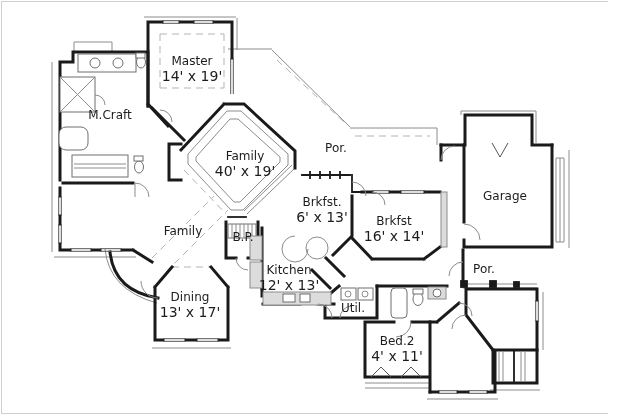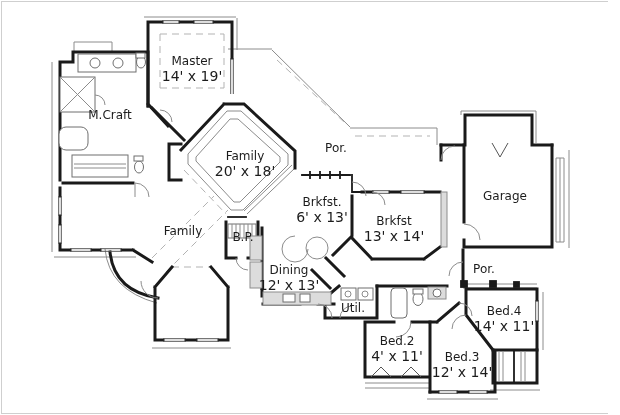--- a/index.html
+++ b/index.html
@@ -186,54 +186,50 @@
     <div class="rd">14' x 19'</div>
   </div>
   <div class="room-label" style="left:110px;top:115px">
     <div class="rn">M.Craft</div>
   </div>
   <div class="room-label" style="left:183px;top:231px">
     <div class="rn">Family</div>
   </div>
   <div class="room-label" style="left:245px;top:164px">
     <div class="rn">Family</div>
-    <div class="rd">20' x 18'</div>
+    <div class="rd">40' x 19'</div>
   </div>
   <div class="room-label" style="left:336px;top:148px">
     <div class="rn">Por.</div>
   </div>
   <div class="room-label" style="left:322px;top:210px">
     <div class="rn">Brkfst.</div>
     <div class="rd">6' x 13'</div>
   </div>
   <div class="room-label" style="left:243px;top:237px">
     <div class="rn">B.P.</div>
   </div>
   <div class="room-label" style="left:289px;top:278px">
+    <div class="rn">Kitchen</div>
+    <div class="rd">12' x 13'</div>
+  </div>
+  <div class="room-label" style="left:190px;top:305px">
     <div class="rn">Dining</div>
-    <div class="rd">12' x 13'</div>
+    <div class="rd">13' x 17'</div>
   </div>
   <div class="room-label" style="left:394px;top:229px">
     <div class="rn">Brkfst</div>
-    <div class="rd">13' x 14'</div>
+    <div class="rd">16' x 14'</div>
   </div>
   <div class="room-label" style="left:505px;top:196px">
     <div class="rn">Garage</div>
   </div>
   <div class="room-label" style="left:484px;top:269px">
     <div class="rn">Por.</div>
   </div>
   <div class="room-label" style="left:353px;top:308px">
     <div class="rn">Util.</div>
   </div>
   <div class="room-label" style="left:397px;top:349px">
     <div class="rn">Bed.2</div>
     <div class="rd">4' x 11'</div>
   </div>
-  <div class="room-label" style="left:462px;top:365px">
-    <div class="rn">Bed.3</div>
-    <div class="rd">12' x 14'</div>
-  </div>
-  <div class="room-label" style="left:504px;top:319px">
-    <div class="rn">Bed.4</div>
-    <div class="rd">14' x 11'</div>
-  </div>
 </div>
 
 </body></html>

